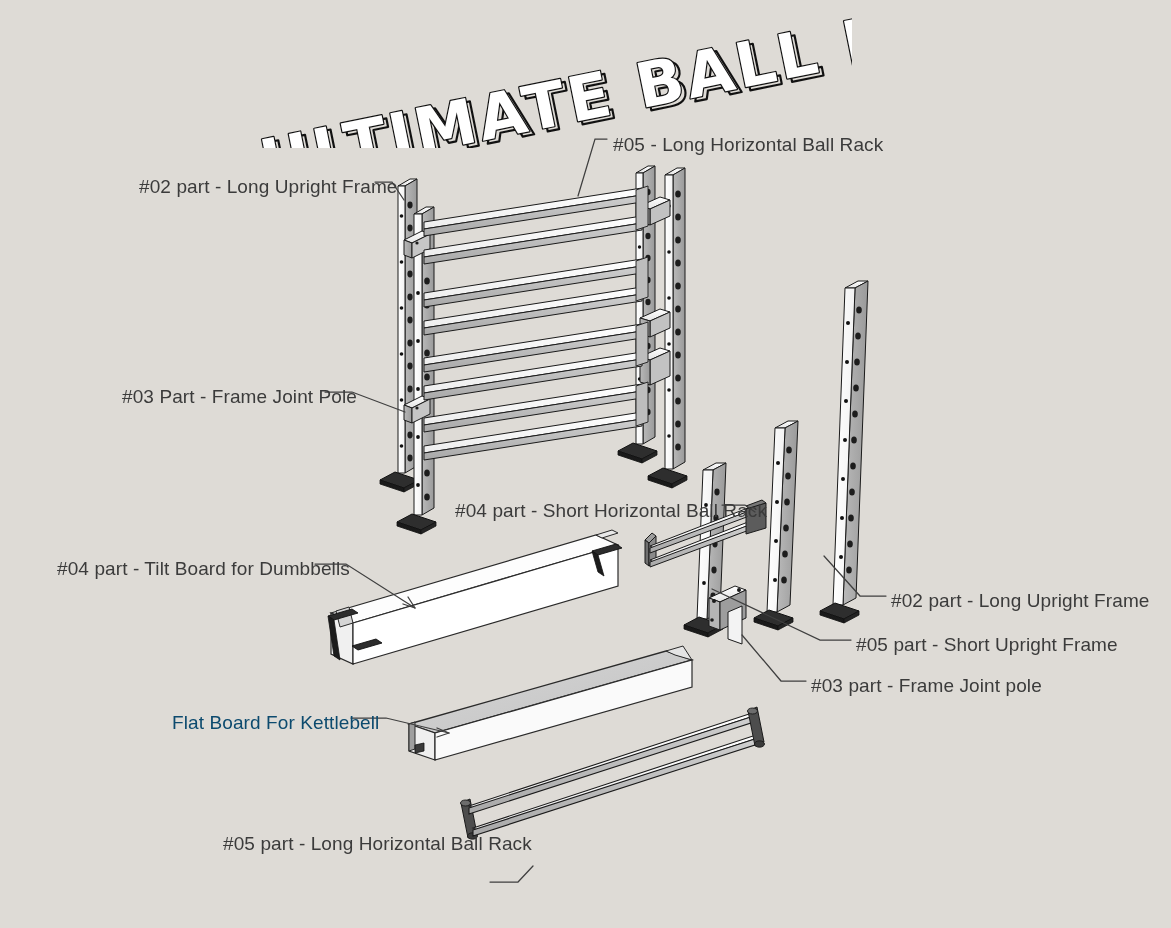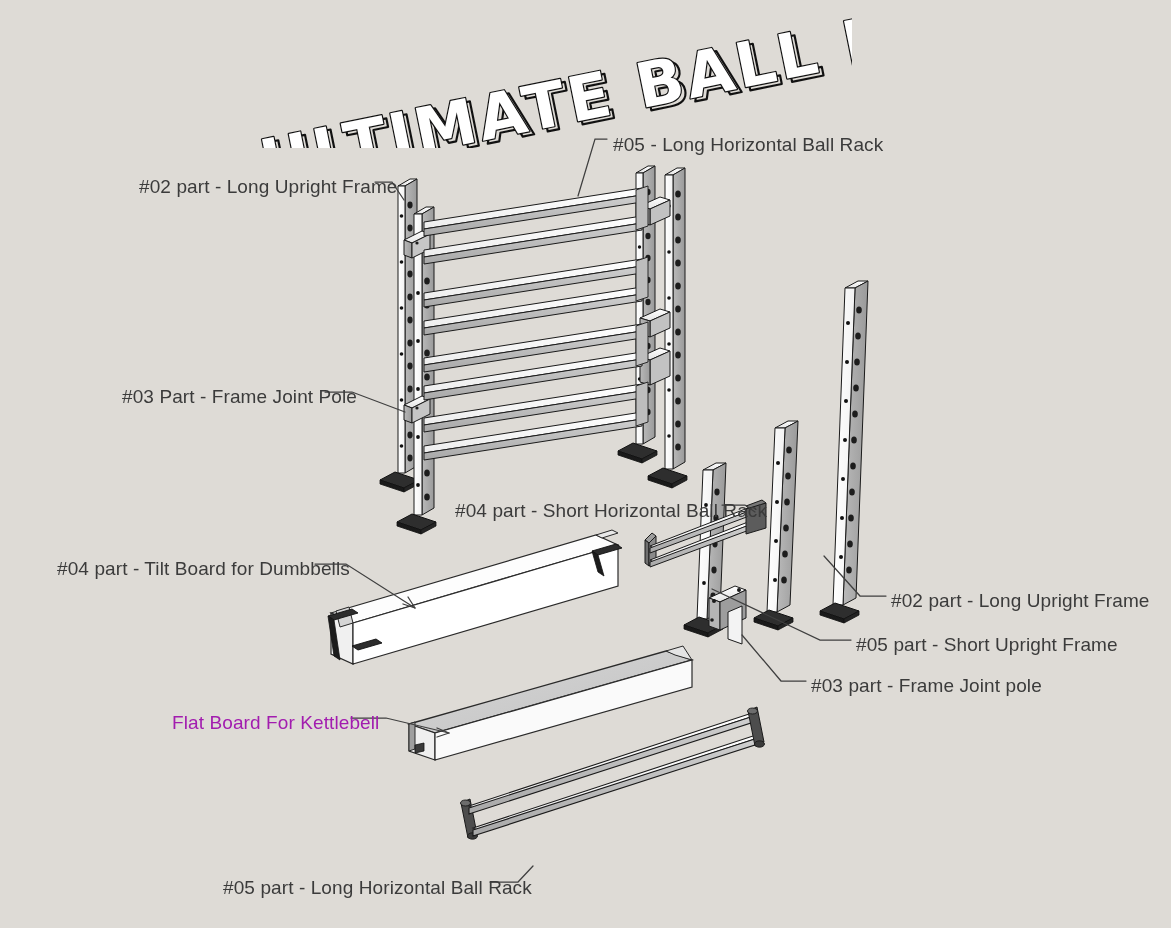--- a/index.html
+++ b/index.html
@@ -481,17 +481,17 @@
   <div class="label" style="left: 455px; top: 501px; color: rgb(59, 59, 59);">#04 part - Short Horizontal Ball Rack</div>
 
   <div class="label" style="left: 57px; top: 559px; color: rgb(59, 59, 59);">#04 part - Tilt Board for Dumbbells</div>
 
   <div class="label" style="left: 891px; top: 591px; color: rgb(59, 59, 59);">#02 part - Long Upright Frame</div>
 
   <div class="label" style="left: 856px; top: 635px; color: rgb(59, 59, 59);">#05 part - Short Upright Frame</div>
 
   <div class="label" style="left: 811px; top: 676px; color: rgb(59, 59, 59);">#03 part - Frame Joint pole</div>
 
-  <div class="label" style="left: 172px; top: 713px; color: #a21caf;">Flat Board For Kettlebell</div>
-
-  <div class="label" style="left: 223px; top: 878px; color: rgb(59, 59, 59);">#05 part - Long Horizontal Ball Rack</div>
+  <div class="label" style="left: 172px; top: 713px; color: #0c4a6e;">Flat Board For Kettlebell</div>
+
+  <div class="label" style="left: 223px; top: 834px; color: rgb(59, 59, 59);">#05 part - Long Horizontal Ball Rack</div>
 
 </div>
 
 </body></html>

